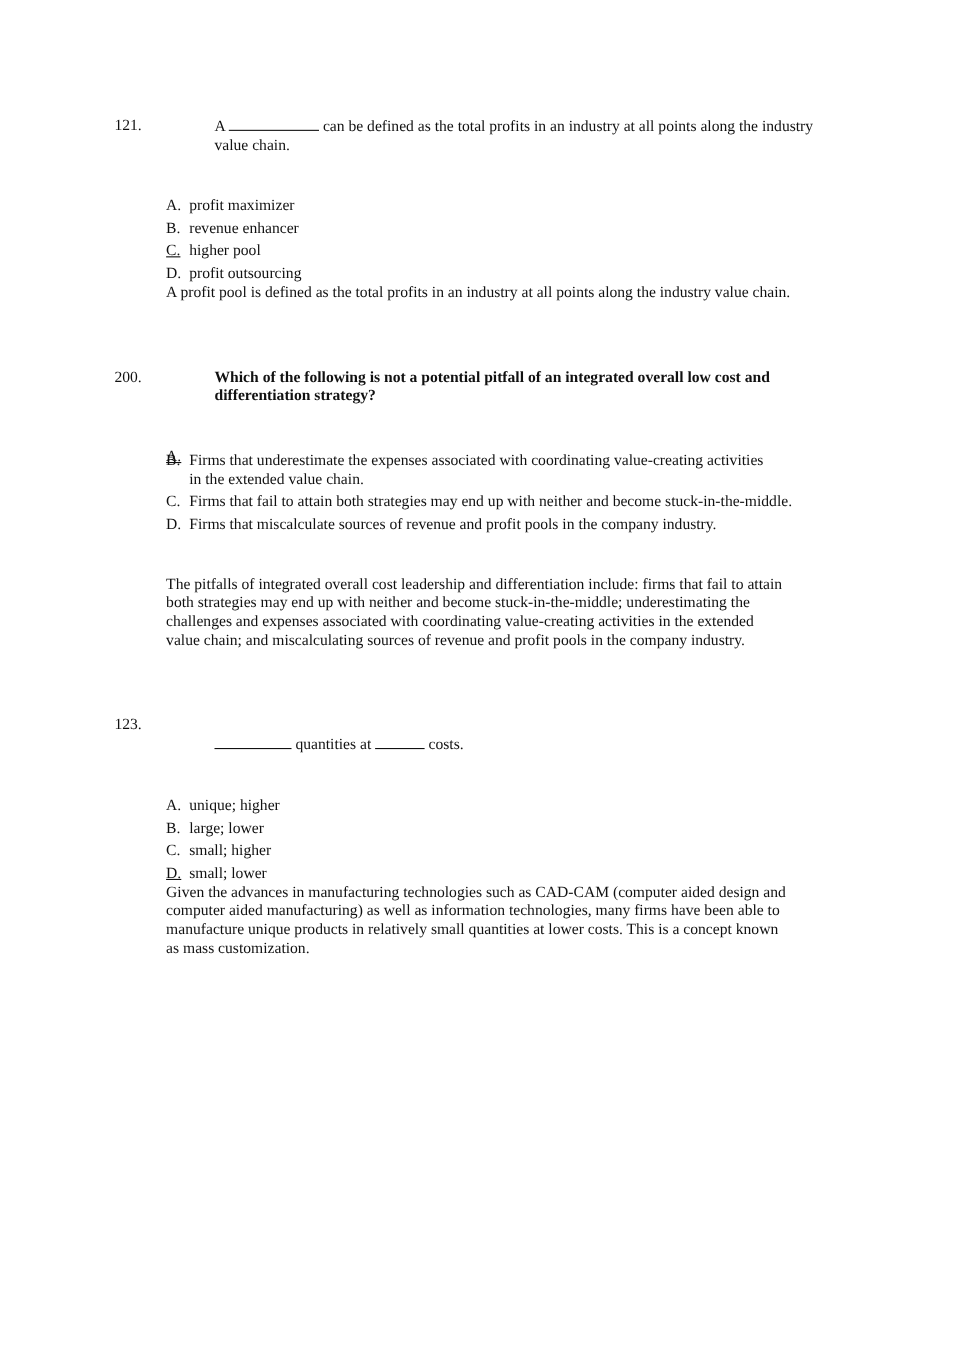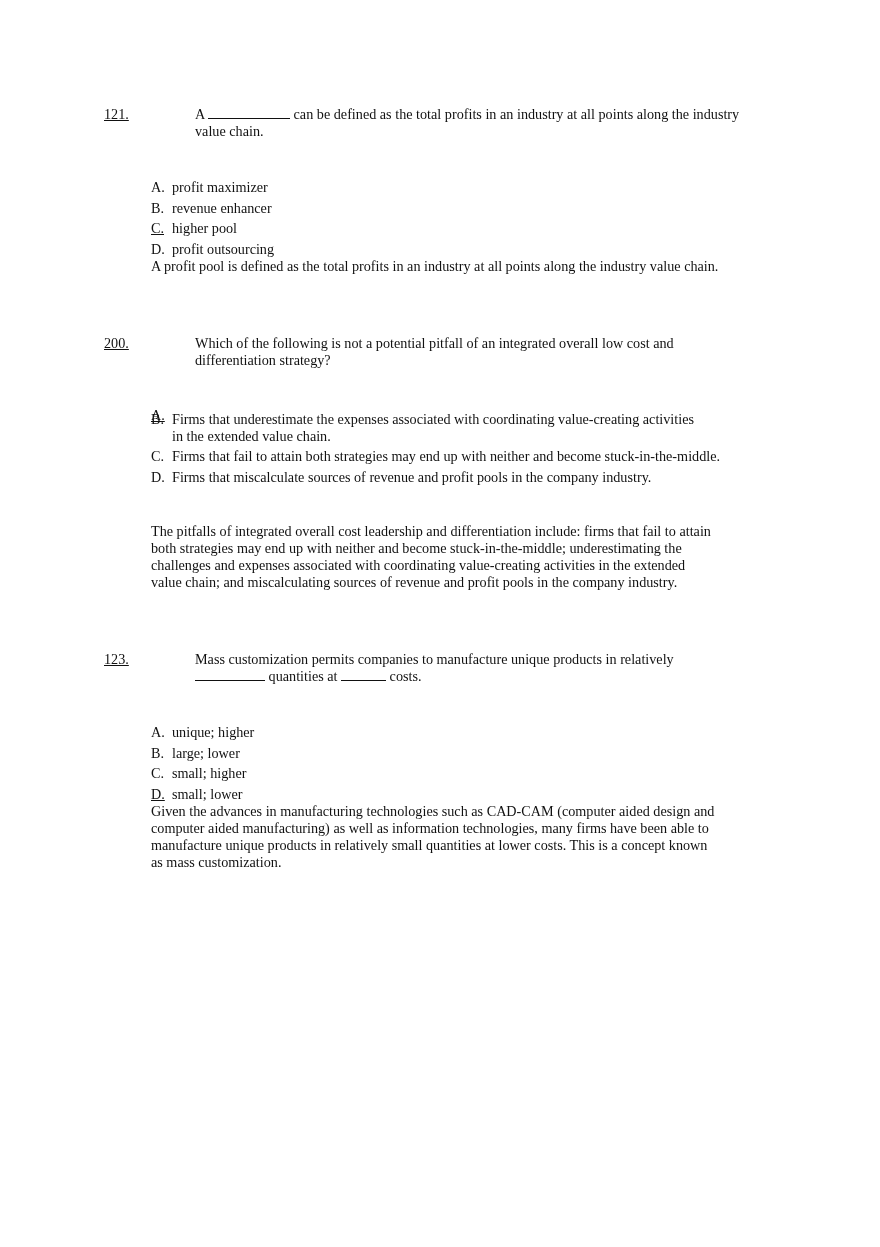--- a/index.html
+++ b/index.html
@@ -2,21 +2,21 @@
 <html><head>
   <meta charset="utf-8">
   <style>
     html, body { margin: 0; padding: 0; background: #ffffff; }
     body {
       width: 880px; height: 1247px; position: relative; overflow: hidden;
       font-family: "Liberation Serif", "DejaVu Serif", serif;
       font-size: 14.2px; color: #111111; line-height: 17px;
     }
     .q { position: absolute; left: 0; width: 880px; }
-    .qnum { position: absolute; left: 104px; top: 0; text-decoration: underline; }
+    .qnum { position: absolute; left: 104px; top: 0; }
     .qtext { position: absolute; left: 151px; top: 0; width: 575px; margin-left: 44px; }
     .opts { position: absolute; left: 151px; width: 575px; }
     .opt { position: relative; padding-left: 21px; margin: 0; }
     .opt .letter { position: absolute; left: 0; top: 0; }
     .opt .letter.correct { text-decoration: underline; }
     .explain { position: absolute; left: 151px; width: 575px; }
     .blank { display: inline-block; border-bottom: 1px solid #111; height: 12px; vertical-align: baseline; }
   </style>
 </head>
 <body>
@@ -44,21 +44,21 @@
   </div>
   <div class="opt" style="height:17px;">
     <span class="letter">D.</span>
     <span>profit outsourcing</span>
   </div>
 </div>
 <div class="explain" style="top:258px;">A profit pool is defined as the total profits in an industry at all points along the industry value chain.</div>
 
 <div class="q" style="top:335px;">
   <div class="qnum">200.</div>
-  <div class="qtext" style="width:520px;">Which of the following is not a potential pitfall of an integrated overall low cost and differentiation strategy?</div>
+  <div class="qtext" style="width:520px;font-weight:bold;">Which of the following is not a potential pitfall of an integrated overall low cost and differentiation strategy?</div>
 </div>
 <div class="opts" style="top:407px;">
   <div class="opt" style="margin-bottom:3.5px;">
     <span class="letter correct">A.</span>
   </div>
   <div class="opt" style="margin-bottom:3.5px;width:530px;">
     <span class="letter">B.</span>
     <span>Firms that underestimate the expenses associated with coordinating value-creating activities in the extended value chain.</span>
   </div>
   <div class="opt" style="margin-bottom:3.5px;width:552px;">
@@ -68,21 +68,21 @@
   <div class="opt">
     <span class="letter">D.</span>
     <span>Firms that miscalculate sources of revenue and profit pools in the company industry.</span>
   </div>
 </div>
 <div class="explain" style="top:523px;width:568px;">The pitfalls of integrated overall cost leadership and differentiation include: firms that fail to attain both strategies may end up with neither and become stuck-in-the-middle; underestimating the challenges and expenses associated with coordinating value-creating activities in the extended value chain; and miscalculating sources of revenue and profit pools in the company industry.</div>
 
 <div class="q" style="top:651px;">
   <div class="qnum">123.</div>
   <div class="qtext" style="width:520px;">
-    <span>Mass customization permits companies to manufacture unique products in relatively</span><br>
+    <br>
     <span class="blank" style="width:70px;"></span>
     <span>quantities at</span>
     <span class="blank" style="width:45px;"></span>
     <span>costs.</span>
   </div>
 </div>
 <div class="opts" style="top:724px;">
   <div class="opt" style="height:20.5px;">
     <span class="letter">A.</span>
     <span>unique; higher</span>

